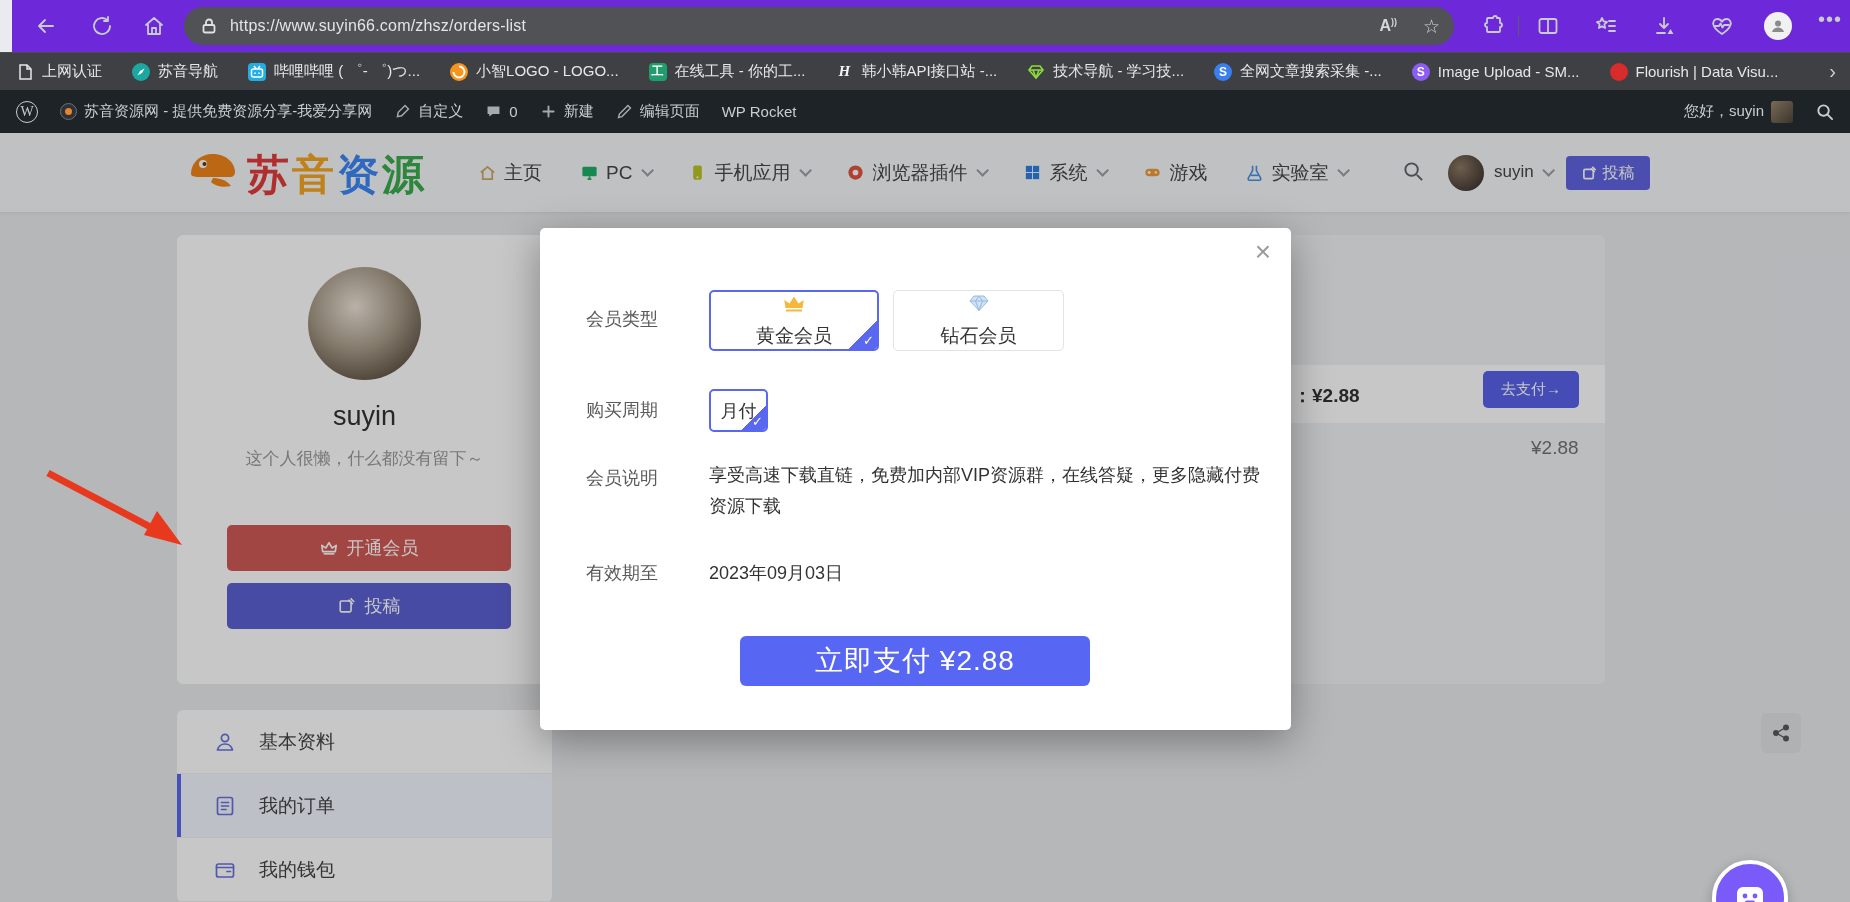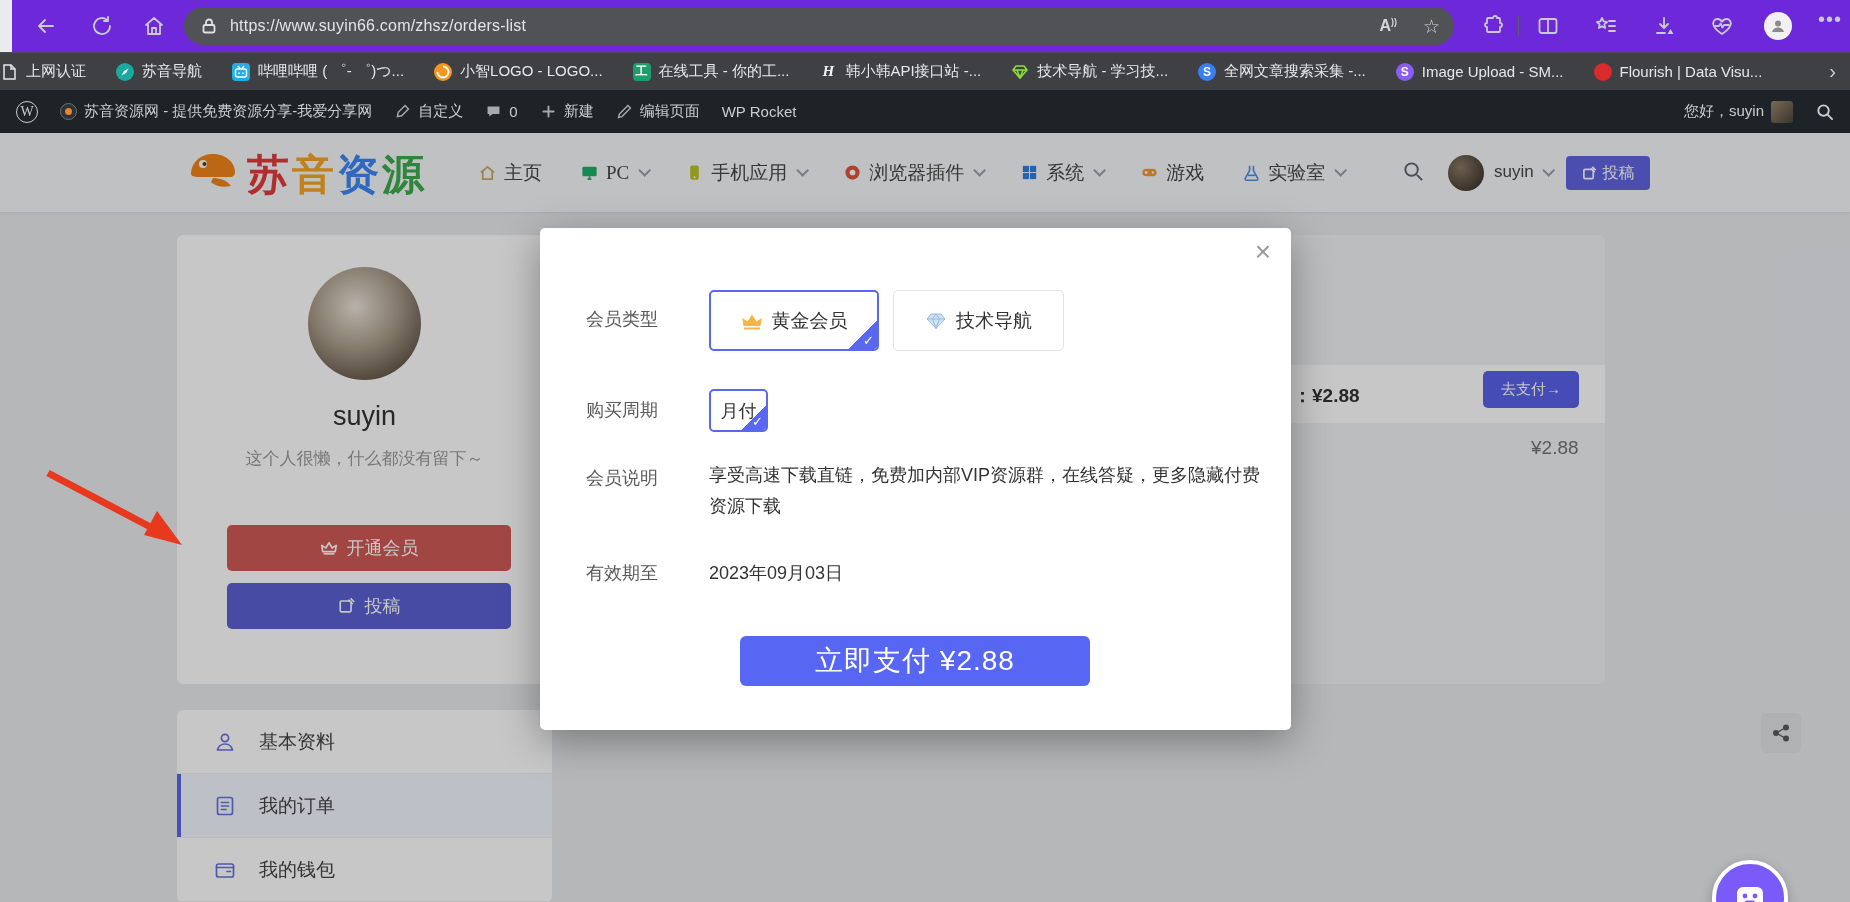--- a/index.html
+++ b/index.html
@@ -18,21 +18,21 @@
   .addr-right { position:absolute; right:14px; display:flex; gap:26px; align-items:center; }
   .ra { color:#d6d7d9; font-size:16px; font-weight:bold; }
   .ra sup { font-size:9px; }
   .star { font-size:19px; color:#d6d7d9; }
   .dots { font-size:20px; color:#c9cbd0; letter-spacing:1px; }
   .tdivider { position:absolute; left:1506px; top:16px; width:1px; height:20px; background:#5c5d60; }
   .avatar-edge { position:absolute; left:1752px; top:12px; width:28px; height:28px; border-radius:50%; background:#f1f1f1; display:flex; align-items:center; justify-content:center; }
   .avatar-edge svg { width:16px; height:16px; fill:#8a8b8e; }
 
   
-  .bookmarks { position:absolute; top:52px; left:0; width:100%; height:38px; background:#3f4043; display:flex; align-items:center; gap:30px; border-top:1px solid #4a4b4e; }
+  .bookmarks { position:absolute; top:52px; left:0; width:100%; height:38px; background:#3f4043; display:flex; align-items:center; padding-left:16px; gap:30px; border-top:1px solid #4a4b4e; }
   .bm { display:flex; align-items:center; gap:8px; white-space:nowrap; }
   .bm-label { font-size:15px; color:#e6e7e9; }
   .bm-ico { width:18px; height:18px; display:flex; align-items:center; justify-content:center; border-radius:50%; font-size:12px; font-weight:bold; color:#fff; flex:0 0 18px; }
   .bm-ico.square { border-radius:4px; }
   .bm-ico.plain { background:transparent !important; }
   .bm-ico svg { width:18px; height:18px; }
   .bm-chevron { position:absolute; right:14px; color:#cfd0d2; font-size:20px; }
 
   
   .adminbar { position:absolute; top:90px; left:0; width:100%; height:43px; background:#1d2327; display:flex; align-items:center; color:#c8cdd2; font-size:15px; padding:0 16px; gap:22px; }
@@ -45,21 +45,21 @@
   .ab-avatar { width:22px; height:22px; border-radius:3px; background:linear-gradient(135deg,#7a6a58,#3c342c); }
   .ab-search svg { width:19px; height:19px; stroke:#c8cdd2; fill:none; stroke-width:2; }
 
   
   .page { position:absolute; top:133px; left:0; width:100%; height:769px; background:#e9ebee; }
 
   .site-header { position:absolute; top:0; left:0; width:100%; height:79px; background:#f7f8fa; box-shadow:0 1px 3px rgba(0,0,0,.08); }
   .logo { position:absolute; left:183px; top:14px; display:flex; align-items:center; gap:8px; }
   .logo-fish svg { width:56px; height:50px; }
   .logo-text { font-size:42px; font-weight:bold; letter-spacing:3px; font-family:"Liberation Sans","DejaVu Sans",sans-serif; }
-  .nav { position:absolute; left:478px; top:0; height:79px; display:flex; align-items:center; gap:38px;font-family:Liberation Serif, serif; }
+  .nav { position:absolute; left:478px; top:0; height:79px; display:flex; align-items:center; gap:38px; }
   .nav-item { display:flex; align-items:center; gap:7px; font-size:19px; color:#474747; white-space:nowrap; }
   .nav-item svg { width:19px; height:19px; }
   .caret { width:9px; height:9px; border-right:2px solid #9aa0a6; border-bottom:2px solid #9aa0a6; transform:rotate(45deg) translateY(-3px); margin-left:2px; }
   .hdr-search { position:absolute; left:1402px; top:27px; }
   .hdr-search svg { width:23px; height:23px; stroke:#5f6368; fill:none; stroke-width:2; }
   .hdr-avatar { position:absolute; left:1448px; top:22px; width:36px; height:36px; border-radius:50%; background:radial-gradient(circle at 35% 35%,#8d7a64,#4a4038 70%,#2c2620); }
   .hdr-user { position:absolute; left:1494px; top:29px; font-size:17px; color:#474747; display:flex; align-items:center; gap:6px; }
   .hdr-submit { position:absolute; left:1566px; top:23px; width:84px; height:34px; background:#6065e0; color:#fff; font-size:16px; border:none; border-radius:4px; display:flex; align-items:center; justify-content:center; gap:6px; }
   .hdr-submit svg { width:15px; height:15px; stroke:#fff; fill:none; stroke-width:1.8; }
 
@@ -87,21 +87,21 @@
   .amount2 { position:absolute; left:958px; top:202px; font-size:19px; color:#737373; }
 
   .share-float { position:absolute; left:1761px; top:580px; width:40px; height:40px; background:#e2e3e5; border-radius:5px; display:flex; align-items:center; justify-content:center; }
   .share-float svg { width:20px; height:20px; stroke:#5a5a5a; fill:#5a5a5a; stroke-width:1.4; }
 
   
   .overlay { position:absolute; inset:0; background:rgba(0,0,0,.22); z-index:40; }
   .modal { position:absolute; left:540px; top:95px; width:751px; height:502px; background:#fff; border-radius:5px; box-shadow:0 10px 40px rgba(0,0,0,.35); z-index:60; }
   .m-close { position:absolute; right:20px; top:10px; font-size:28px; color:#9b9b9b; line-height:1; }
   .m-label { position:absolute; left:46px; font-size:18px; color:#5a5a5a; }
-  .opt { position:absolute; height:61px; background:#fff; border:1px solid #e3e3e3; border-radius:5px; display:flex; align-items:center; justify-content:center; gap:9px; font-size:19px; color:#333; overflow:hidden; }
+  .opt { position:absolute; height:61px; background:#fff; border:1px solid #e3e3e3; border-radius:5px; display:flex; align-items:center; justify-content:center; gap:9px; font-size:19px; color:#333; overflow:hidden;flex-direction:column; }
   .opt svg { width:22px; height:22px; }
   .opt.selected { border:2px solid var(--accent); }
   .opt.selected::after { content:""; position:absolute; right:0; bottom:0; width:28px; height:28px; background:linear-gradient(to top left, var(--accent) 50%, transparent 50.5%); }
   .opt.selected::before { content:"✓"; position:absolute; right:3px; bottom:1px; color:#fff; font-size:13px; z-index:1; }
   .opt-gold { left:169px; top:62px; width:170px; }
   .opt-gem  { left:353px; top:62px; width:171px; }
   .opt-month { left:169px; top:161px; width:59px; height:43px; font-size:18px; }
   .opt-month.selected::after { width:24px; height:24px; }
   .m-desc { position:absolute; left:169px; top:232px; width:558px; font-size:18px; color:#333; line-height:31px; }
   .m-expiry { position:absolute; left:169px; top:333px; font-size:18px; color:#333; }
@@ -455,21 +455,21 @@
             <path d="M2.5 16l-1.2-8 5.2 3.5L11 4.5l4.5 7L20.7 8l-1.2 8z"></path>
             <path d="M3 17.5h16v2H3z"></path>
           </svg>
         <span>黄金会员</span>
       </div>
       <div class="opt opt-gem">
         <svg class="gem-g" viewBox="0 0 22 22">
             <path d="M6 4h10l4 5-9 9.5L2 9z"></path>
             <path d="M2 9h18M11 18.5L7.5 9 11 4M11 18.5L14.5 9 11 4" fill="none"></path>
           </svg>
-        <span>技术导航</span>
+        <span>钻石会员</span>
       </div>
 
       <span class="m-label" style="top:170px">购买周期</span>
       <div class="opt opt-month selected">
         <span>月付</span>
       </div>
 
       <span class="m-label" style="top:238px">会员说明</span>
       <div class="m-desc">享受高速下载直链，免费加内部VIP资源群，在线答疑，更多隐藏付费资源下载</div>
 

